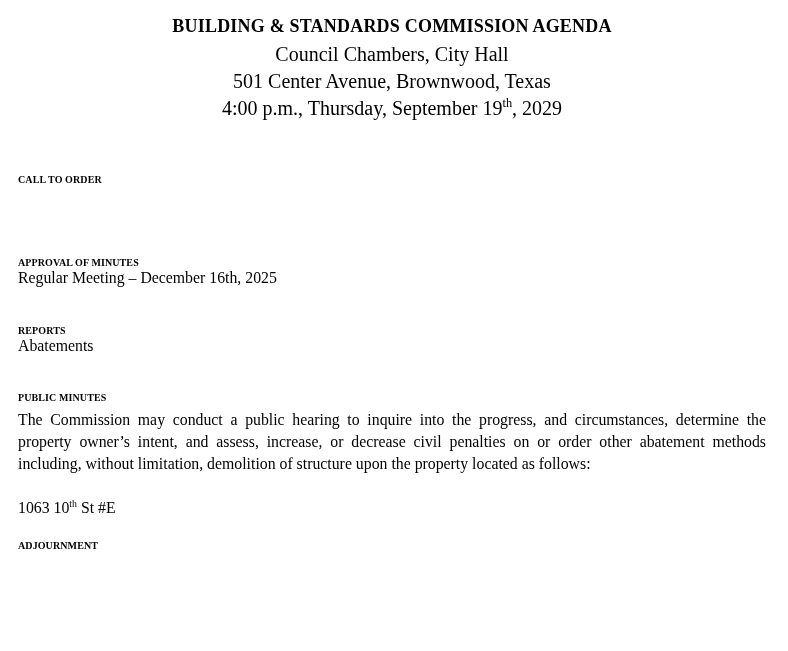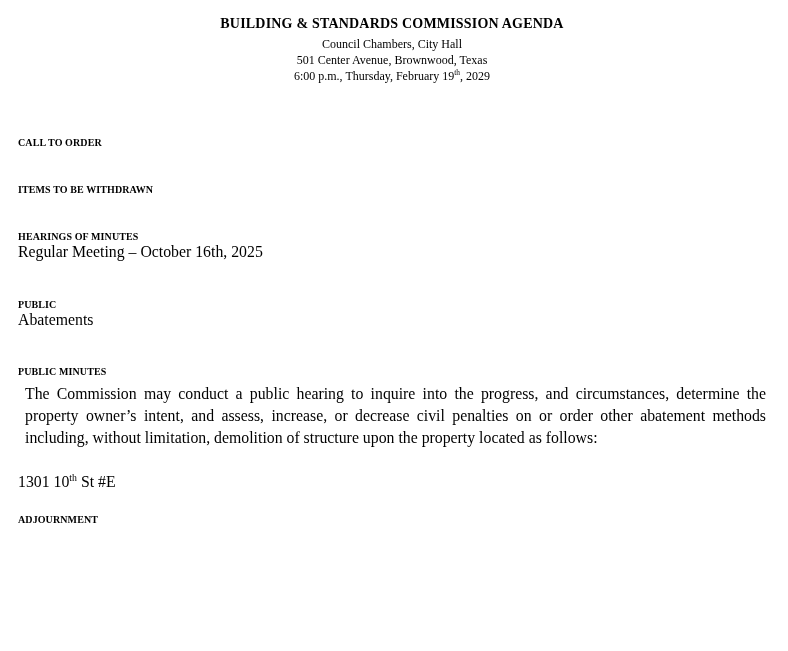--- a/index.html
+++ b/index.html
@@ -17,28 +17,28 @@
   .page {
     position: relative;
     width: 788px;
     height: 651px;
     box-sizing: border-box;
     padding: 10px 22px 0 18px;
   }
   .doc-title {
     text-align: center;
     font-weight: bold;
-    font-size: 14px;
+    font-size: 18px;
     letter-spacing: 0.2px;
     margin: 6px 0 4px 0;
     line-height: 1.15;
   }
   .subtitle {
     text-align: center;
-    font-size: 12px;
+    font-size: 20px;
     line-height: 1.35;
   }
   .subtitle .line {
     display: block;
   }
   sup {
     font-size: 0.62em;
     vertical-align: super;
     line-height: 0;
   }
@@ -56,21 +56,20 @@
   }
   .spacer-lg { height: 52px; }
   .spacer-md { height: 36px; }
   .spacer-sm { height: 22px; }
   .justified {
     text-align: justify;
     text-justify: inter-word;
     font-size: 15.8px;
     line-height: 1.38;
     margin-top: 6px;
-    margin-left: 7px;
   }
   .address-list {
     font-size: 15.8px;
     line-height: 1.35;
   }
   .address-list .addr {
     display: block;
   }
   .addr-num {
     display: inline-block;
@@ -79,59 +78,56 @@
 </head>
 <body>
 
 <div class="page">
 
   <div class="doc-title">BUILDING &amp; STANDARDS COMMISSION AGENDA</div>
 
   <div class="subtitle">
     <span class="line">Council Chambers, City Hall</span>
     <span class="line">501 Center Avenue, Brownwood, Texas</span>
-    <span class="line"><span>6:00 p.m., Thursday, February 19</span><sup>th</sup><span>, 2029</span></span>
+    <span class="line"><span>4:00 p.m., Thursday, September 19</span><sup>th</sup><span>, 2029</span></span>
   </div>
 
   <div class="spacer-lg"></div>
 
   <div class="section">
     <div class="heading">CALL TO ORDER</div>
   </div>
 
   <div class="spacer-md"></div>
 
+
+  <div class="spacer-md"></div>
+
   <div class="section">
-    <div class="heading">ITEMS TO BE WITHDRAWN</div>
+    <div class="heading">APPROVAL OF MINUTES</div>
+    <div class="body-text">Regular Meeting – December 16th, 2025</div>
   </div>
 
   <div class="spacer-md"></div>
 
   <div class="section">
-    <div class="heading">HEARINGS OF MINUTES</div>
-    <div class="body-text">Regular Meeting – October 16th, 2025</div>
-  </div>
-
-  <div class="spacer-md"></div>
-
-  <div class="section">
-    <div class="heading">PUBLIC</div>
+    <div class="heading">REPORTS</div>
     <div class="body-text">Abatements</div>
   </div>
 
   <div class="spacer-md"></div>
 
   <div class="section">
     <div class="heading">PUBLIC MINUTES</div>
     <div class="justified">The Commission may conduct a public hearing to inquire into the progress, and circumstances, determine the property owner’s intent, and assess, increase, or decrease civil penalties on or order other abatement methods including, without limitation, demolition of structure upon the property located as follows:</div>
 
     <div class="spacer-sm"></div>
 
     <div class="address-list">
-      <span class="addr"><span class="addr-num">1301</span><span> 10</span><sup>th</sup><span> St #E</span></span>
+      <span class="addr"><span class="addr-num">1063</span><span> 10</span><sup>th</sup><span> St #E</span></span>
     </div>
   </div>
 
   <div class="spacer-sm"></div>
 
   <div class="section">
     <div class="heading">ADJOURNMENT</div>
   </div>
 
 </div>

